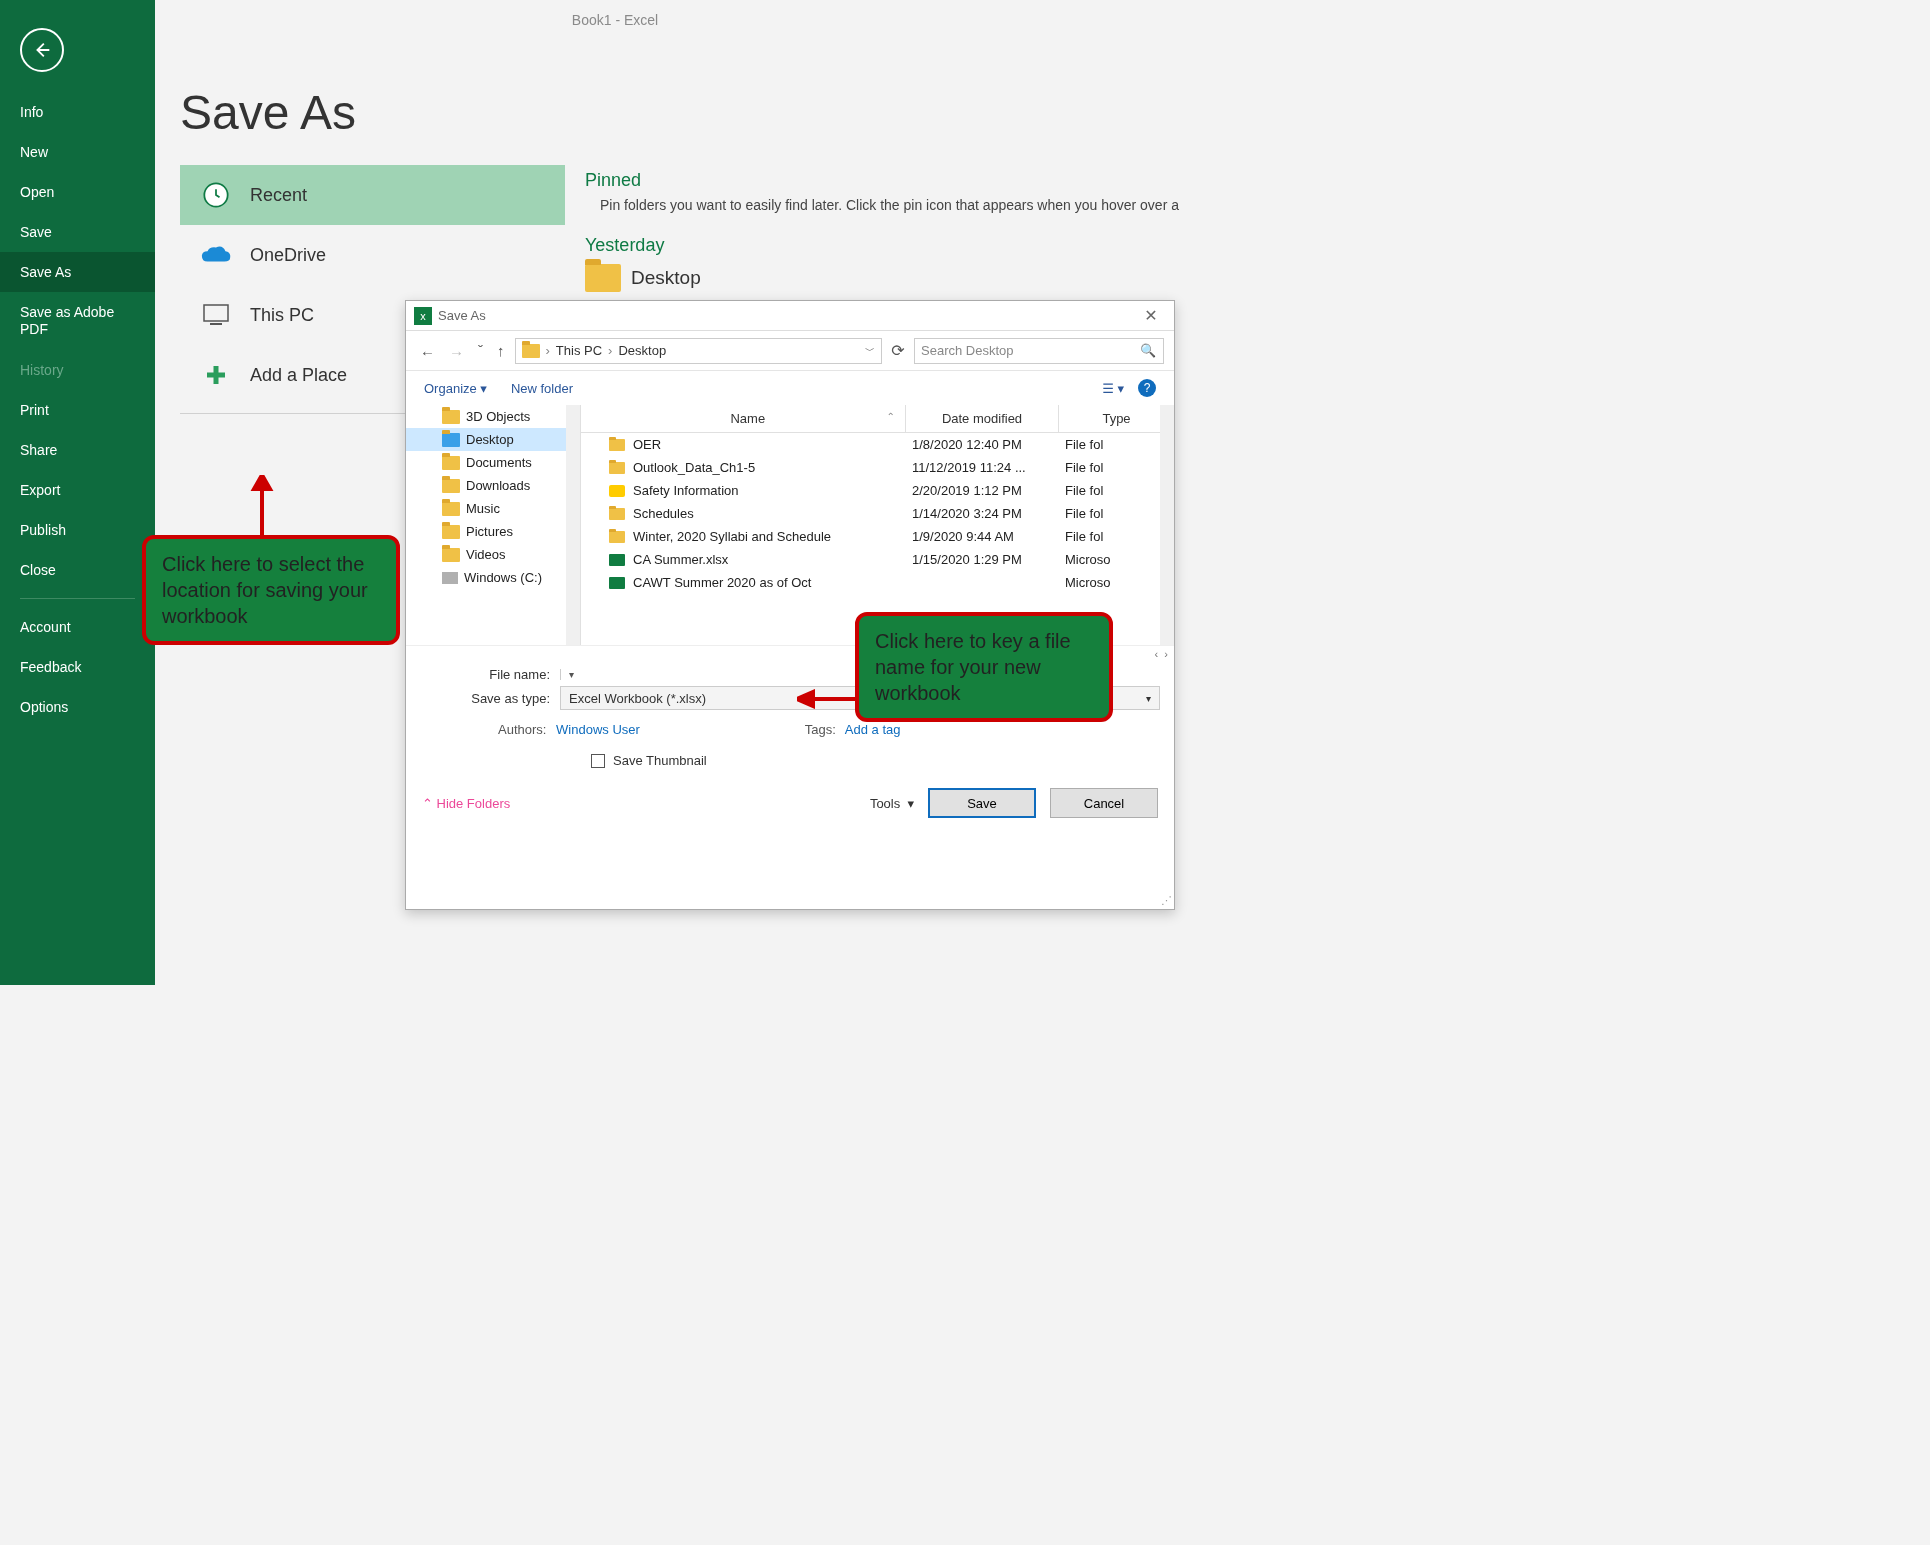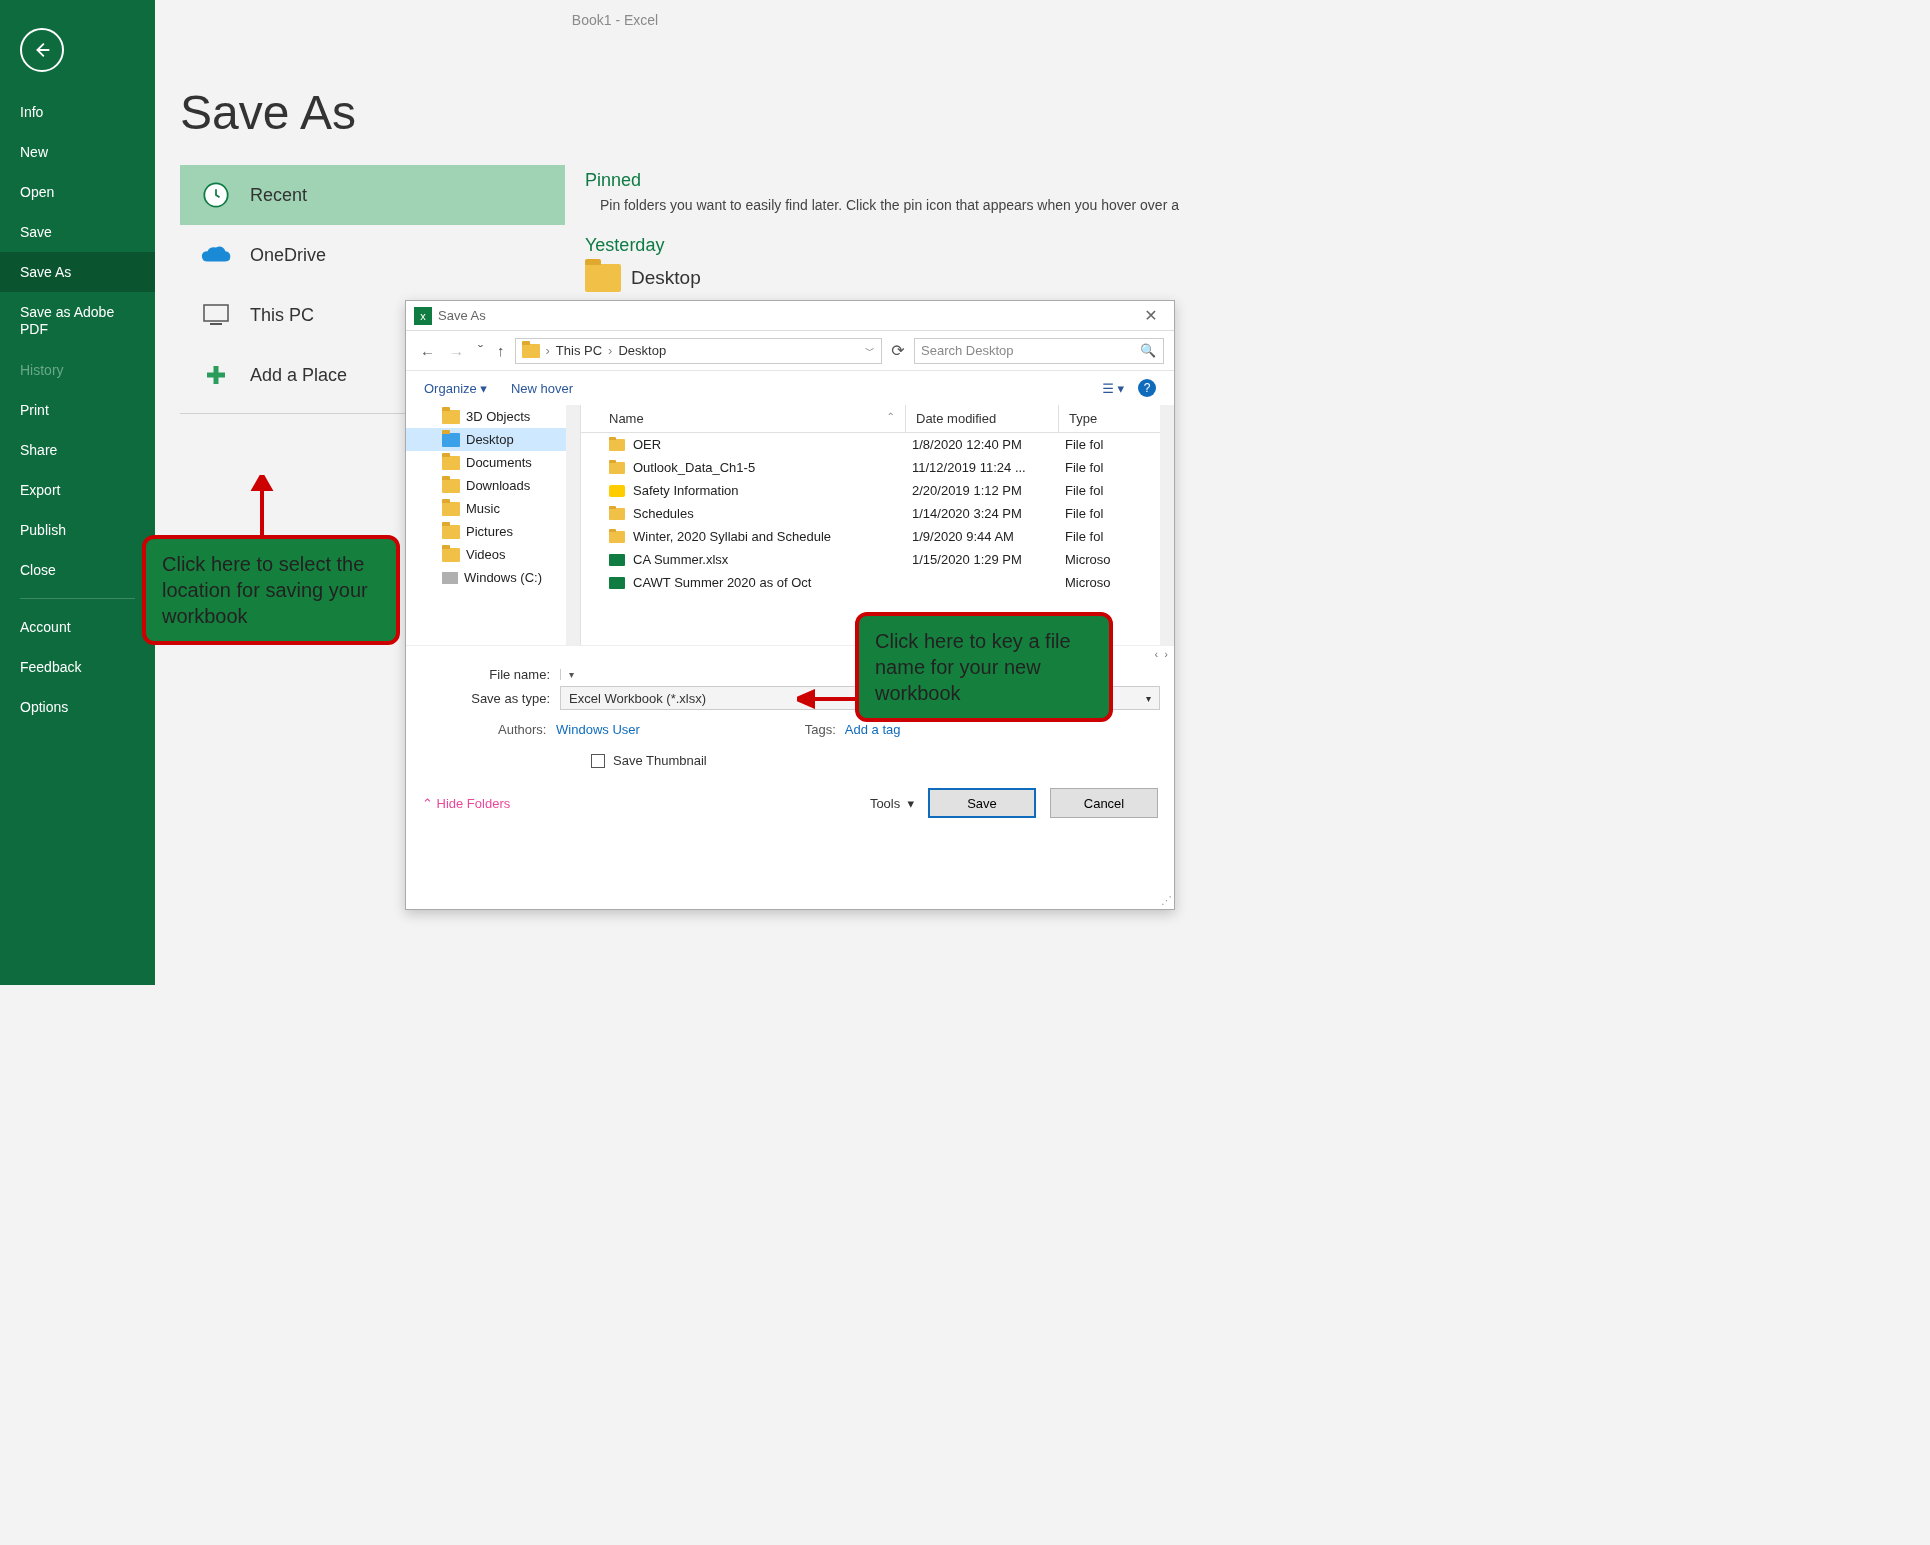--- a/index.html
+++ b/index.html
@@ -41,21 +41,21 @@
   .search { width: 250px; height:26px; border:1px solid #ccc; display:flex; align-items:center; padding:0 6px; justify-content:space-between; color:#888; font-size:13px; }
   .dlg-toolbar { height: 34px; display:flex; align-items:center; padding: 0 18px; gap: 24px; font-size:13px; color:#2b579a; }
   .tool-right { margin-left:auto; display:flex; gap:14px; align-items:center; }
   .helpc { width:18px; height:18px; border-radius:50%; background:#0f6cbd; color:#fff; font-size:12px; display:flex; align-items:center; justify-content:center; }
   .explorer { display:flex; height: 240px; }
   .tree { width: 175px; border-right:1px solid #e0e0e0; overflow:hidden; position:relative; }
   .tree-item { padding: 4px 0 4px 36px; font-size:13px; color:#222; display:flex; align-items:center; gap:6px; cursor:pointer; position:relative; }
   .tree-item.active { background:#cde8ff; }
   .tscroll { position:absolute; right:0; top:0; width:14px; height:100%; background:#f0f0f0; }
   .filelist { flex:1; position:relative; }
-  .fl-header { display:flex; font-size:13px; color:#333; border-bottom:1px solid #e0e0e0; }
+  .fl-header { display:flex; font-size:13px; color:#333; border-bottom:1px solid #e0e0e0;text-align:center; }
   .fh-name { width: 325px; padding:6px 10px; border-right:1px solid #e0e0e0; }
   .fh-dm { width: 153px; padding:6px 10px; border-right:1px solid #e0e0e0; }
   .fh-type { flex:1; padding:6px 10px; }
   .fl-row { display:flex; font-size:13px; color:#222; }
   .fc-name { width: 325px; padding:4px 10px 4px 28px; display:flex; align-items:center; gap:8px; position:relative; }
   .fc-dm { width: 153px; padding:4px 6px; white-space:nowrap; overflow:hidden; }
   .fc-type { flex:1; padding:4px 6px; white-space:nowrap; overflow:hidden; }
   .ficon { width:16px; height:12px; background:#f0c146; border-radius:1px; position:relative; flex-shrink:0; }
   .ficon::before { content:""; position:absolute; top:-2px; left:0; width:7px; height:3px; background:#e0a92e; border-radius:1px 1px 0 0; }
   .ficon.warn { background:#ffcc00; border-radius: 2px; }
@@ -187,21 +187,21 @@
       <span style="margin-left:auto;font-size:10px;color:#555;">﹀</span>
     </div>
     <span class="refresh">⟳</span>
     <div class="search">
       <span>Search Desktop</span>
       <span>🔍</span>
     </div>
   </div>
   <div class="dlg-toolbar">
     <span><span>Organize</span> ▾</span>
-    <span>New hover</span>
+    <span>New folder</span>
     <div class="tool-right">
       <span>☰ ▾</span>
       <span class="helpc">?</span>
     </div>
   </div>
   <div class="explorer">
     <div class="tree">
       <div class="tree-item">
           <span class="folder-sm"></span>
           <span>3D Objects</span>

